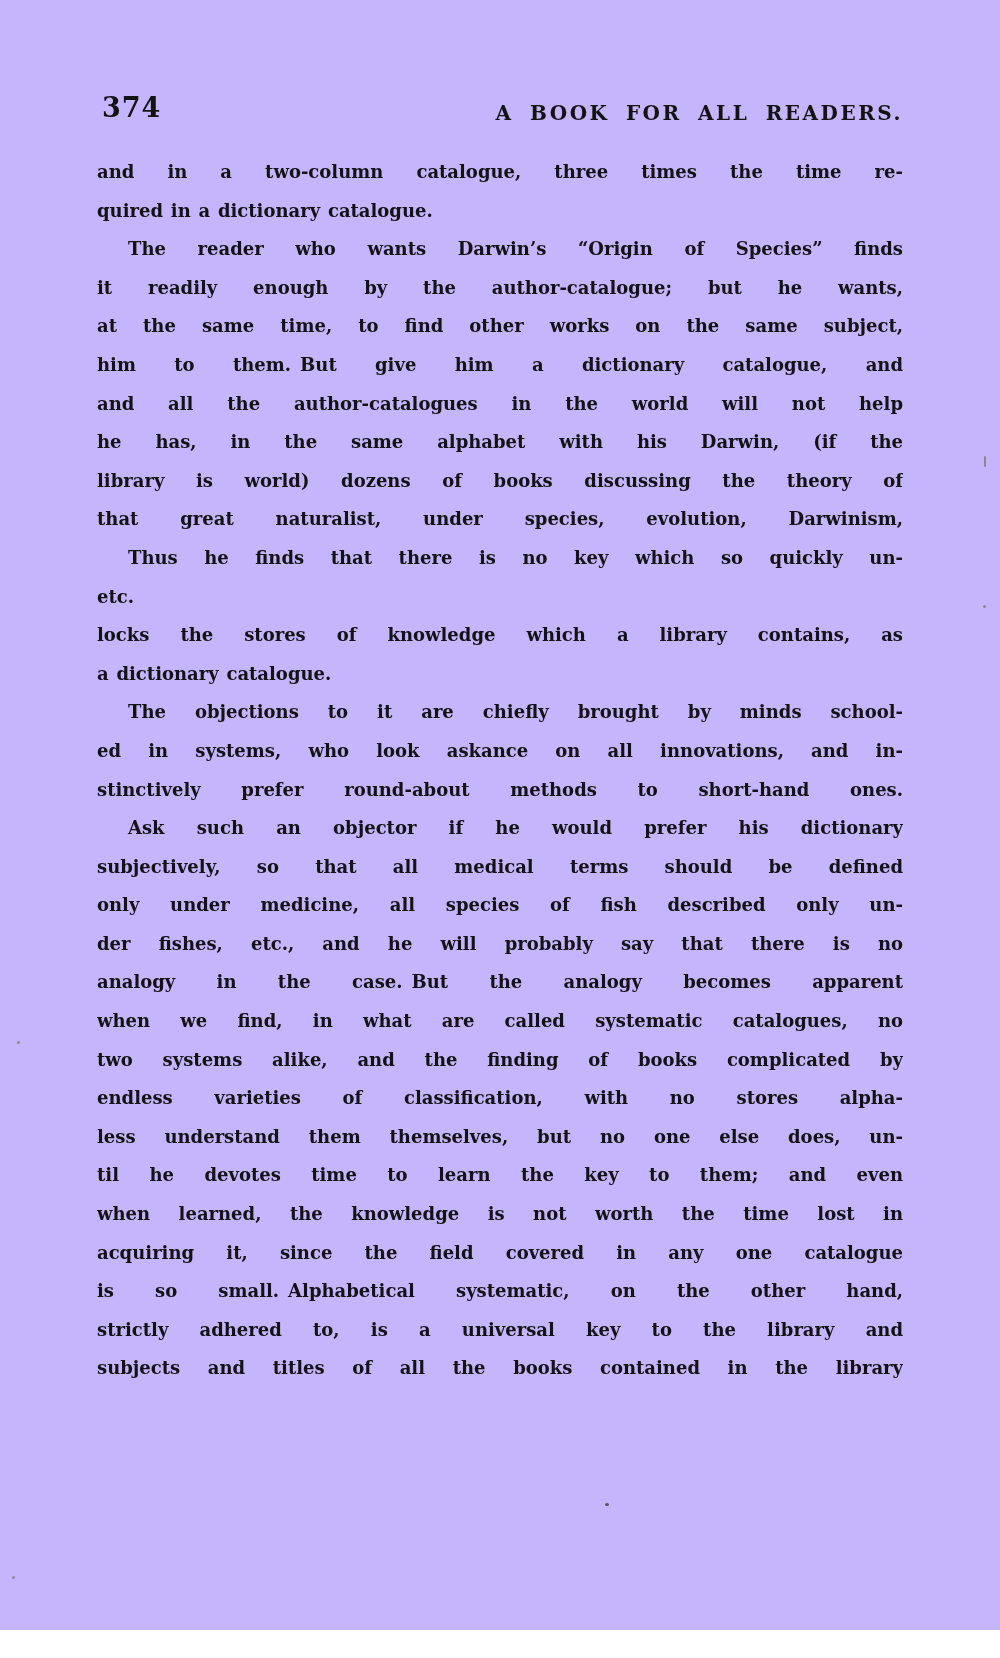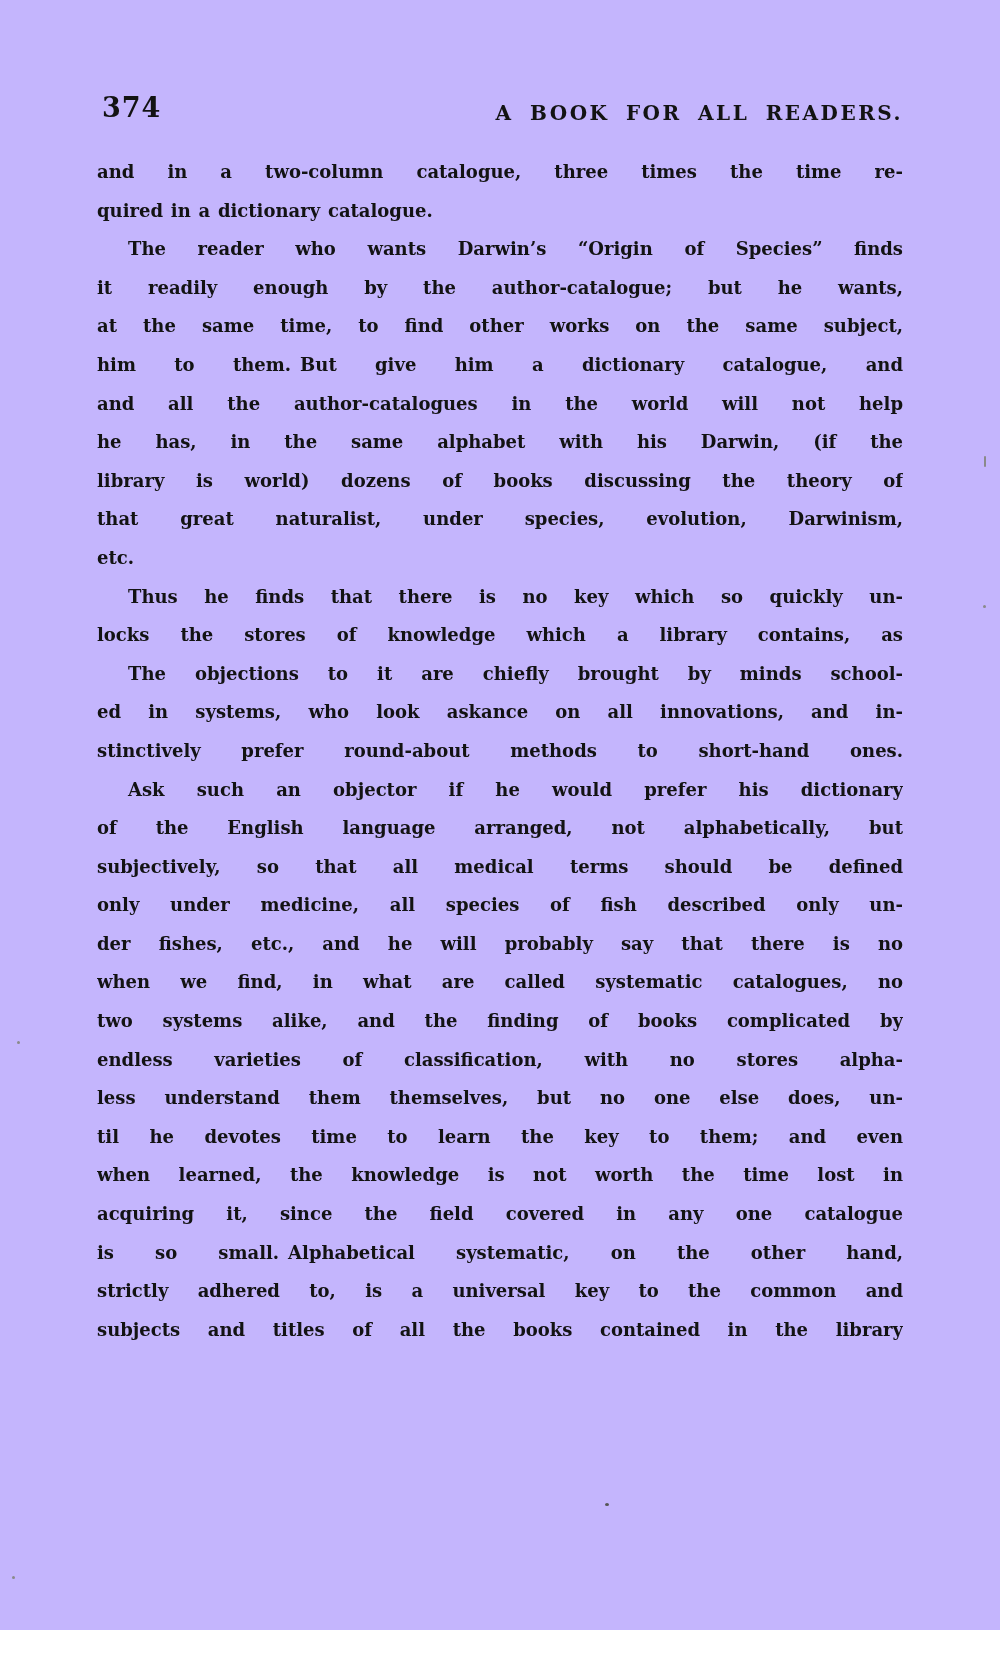--- a/index.html
+++ b/index.html
@@ -87,40 +87,41 @@
     <div class="line">and in a two-column catalogue, three times the time re-</div>
     <div class="line end">quired in a dictionary catalogue.</div>
     <div class="line indent">The reader who wants Darwin’s “Origin of Species” finds</div>
     <div class="line">it readily enough by the author-catalogue; but he wants,</div>
     <div class="line">at the same time, to find other works on the same subject,</div>
     <div class="line">him to them. But give him a dictionary catalogue, and</div>
     <div class="line">and all the author-catalogues in the world will not help</div>
     <div class="line">he has, in the same alphabet with his Darwin, (if the</div>
     <div class="line">library is world) dozens of books discussing the theory of</div>
     <div class="line">that great naturalist, under species, evolution, Darwinism,</div>
+    <div class="line indent">Thus he finds that there is no key which so quickly un-</div>
     <div class="line end">etc.</div>
-    <div class="line indent">Thus he finds that there is no key which so quickly un-</div>
     <div class="line">locks the stores of knowledge which a library contains, as</div>
+    <div class="line end">a dictionary catalogue.</div>
     <div class="line indent">The objections to it are chiefly brought by minds school-</div>
     <div class="line">ed in systems, who look askance on all innovations, and in-</div>
     <div class="line">stinctively prefer round-about methods to short-hand ones.</div>
     <div class="line indent">Ask such an objector if he would prefer his dictionary</div>
-    <div class="line">of the English language arranged, not alphabetically, but</div>
     <div class="line">subjectively, so that all medical terms should be defined</div>
     <div class="line">only under medicine, all species of fish described only un-</div>
     <div class="line">der fishes, etc., and he will probably say that there is no</div>
+    <div class="line">analogy in the case. But the analogy becomes apparent</div>
     <div class="line">when we find, in what are called systematic catalogues, no</div>
     <div class="line">two systems alike, and the finding of books complicated by</div>
     <div class="line">endless varieties of classification, with no stores alpha-</div>
     <div class="line">less understand them themselves, but no one else does, un-</div>
     <div class="line">til he devotes time to learn the key to them; and even</div>
     <div class="line">when learned, the knowledge is not worth the time lost in</div>
     <div class="line">acquiring it, since the field covered in any one catalogue</div>
     <div class="line">is so small. Alphabetical systematic, on the other hand,</div>
-    <div class="line">strictly adhered to, is a universal key to the common and</div>
+    <div class="line">strictly adhered to, is a universal key to the library and</div>
     <div class="line">subjects and titles of all the books contained in the library</div>
   </div>
 
   <div class="speck dash" style="left:984px; top:456px; width:2px; height:11px;"></div>
   <div class="speck" style="left:983px; top:605px; width:3px; height:3px;"></div>
   <div class="speck" style="left:17px; top:1041px; width:3px; height:3px;"></div>
   <div class="speck" style="left:605px; top:1503px; width:4px; height:3px; background:#555;"></div>
   <div class="speck" style="left:12px; top:1576px; width:3px; height:3px;"></div>
 
 </div>

